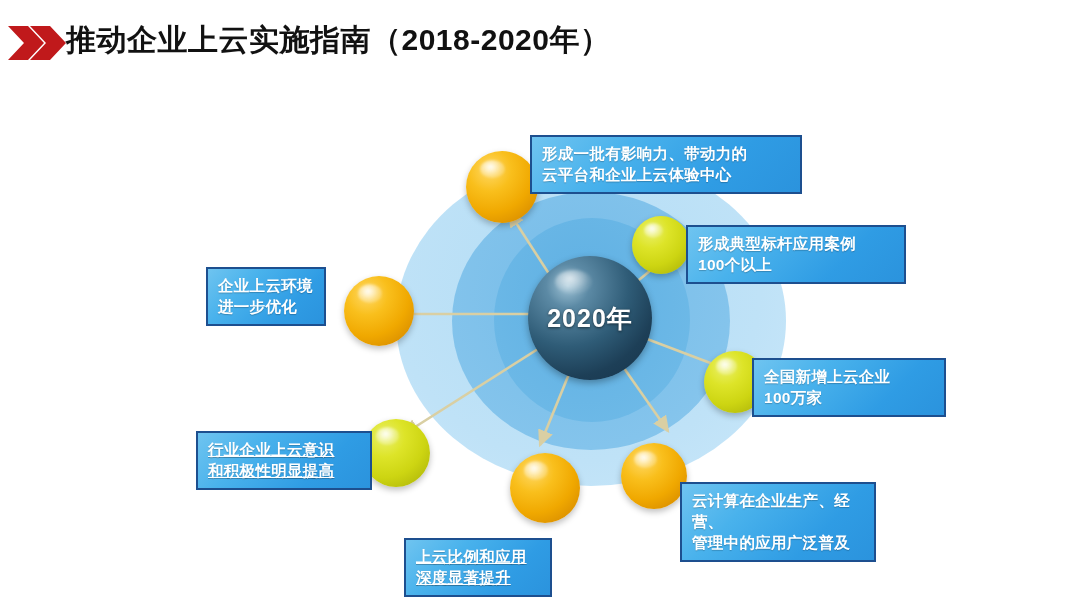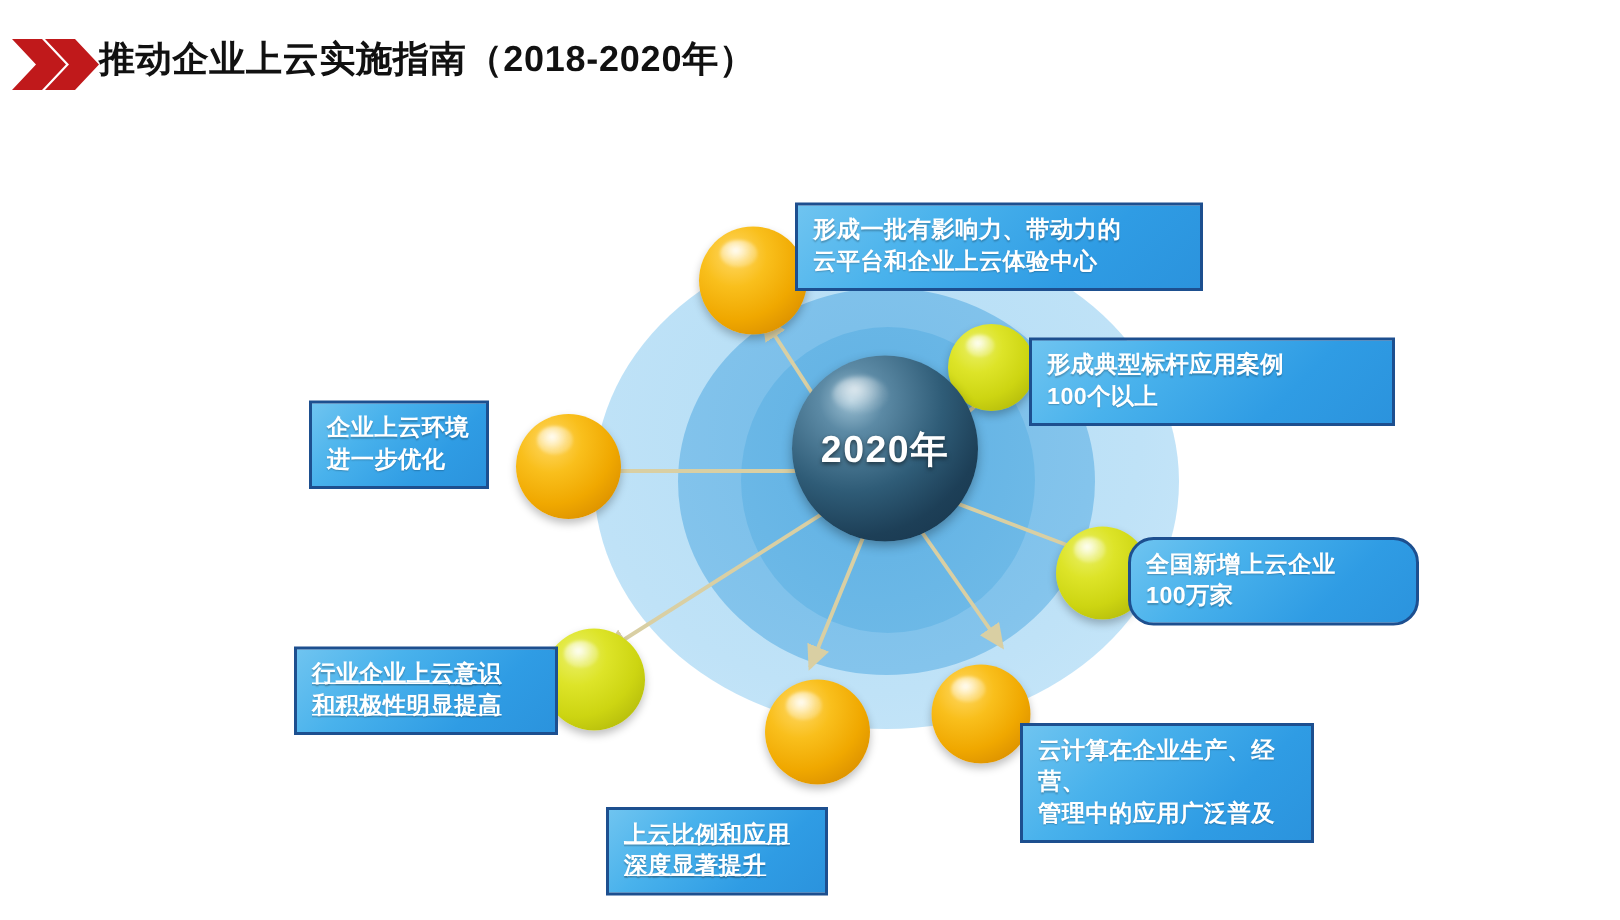--- a/index.html
+++ b/index.html
@@ -30,21 +30,21 @@
     position: absolute;
     left: 8px;
     top: 8px;
     width: 58px;
     height: 38px;
   }
   .page-title {
     position: absolute;
     left: 66px;
     top: 0px;
-    font-size: 24px;
+    font-size: 30px;
     font-weight: bold;
     color: #111111;
     letter-spacing: 0.5px;
     white-space: nowrap;
     line-height: 48px;
     text-align: center;
   }
 
   
   .diagram {
@@ -79,21 +79,21 @@
     position: absolute;
     left: 0; top: 0;
     width: 1080px;
     height: 553px;
   }
 
   
   .center-sphere {
     position: absolute;
     left: 528px;
-    top: 177px;
+    top: 196px;
     width: 124px;
     height: 124px;
     border-radius: 50%;
     background:
       radial-gradient(circle at 32% 24%, #9fc3d6 0%, #5c8aa5 17%, #2f5c77 48%, #1d3f57 72%, #16334a 100%);
     box-shadow: 0 3px 7px rgba(0,0,0,0.30);
   }
   .center-sphere .gloss {
     position: absolute;
     left: 22%;
@@ -235,23 +235,23 @@
       </div>
 
     <div class="center-sphere">
       <div class="gloss"></div>
       <div class="center-label">2020年</div>
     </div>
 
     <div id="callout-layer">
         <div class="callout" style="left: 530px; top: 75px; width: 272px;">形成一批有影响力、带动力的
 云平台和企业上云体验中心</div>
-        <div class="callout" style="left: 686px; top: 165px; width: 244px;">形成典型标杆应用案例
+        <div class="callout" style="left: 686px; top: 165px; width: 220px;">形成典型标杆应用案例
 100个以上</div>
-        <div class="callout" style="left: 752px; top: 298px; width: 194px; border-radius: 17px;">全国新增上云企业
+        <div class="callout" style="left: 752px; top: 298px; width: 194px;">全国新增上云企业
 100万家</div>
         <div class="callout" style="left: 680px; top: 422px; width: 196px;">云计算在企业生产、经营、
 管理中的应用广泛普及</div>
         <div class="callout" style="left: 404px; top: 478px; width: 148px; text-decoration: underline;">上云比例和应用
 深度显著提升</div>
         <div class="callout" style="left: 196px; top: 371px; width: 176px; text-decoration: underline;">行业企业上云意识
 和积极性明显提高</div>
         <div class="callout" style="left: 206px; top: 207px; width: 120px;">企业上云环境
 进一步优化</div>
       </div>

